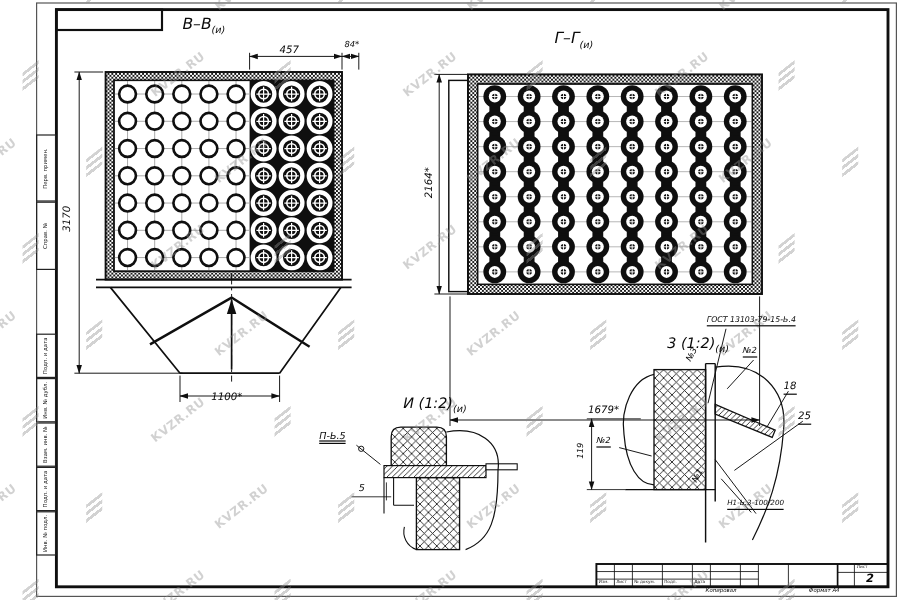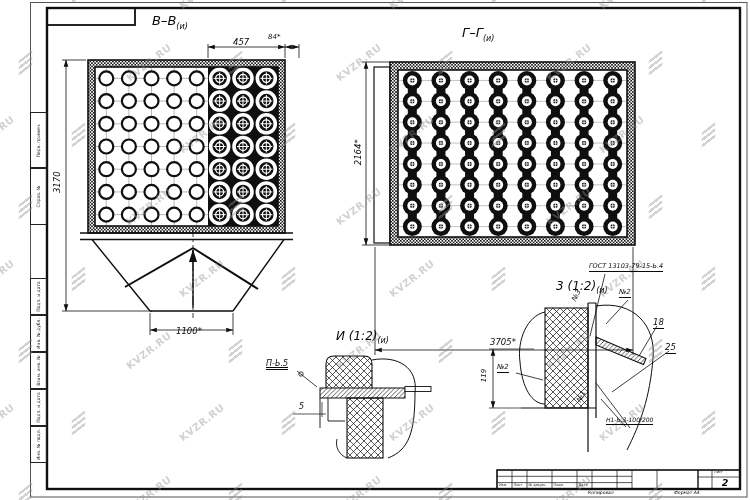--- a/index.html
+++ b/index.html
@@ -615,26 +615,26 @@
     </div>
 
   <div id="labels">
 
     <span class="lbl ttl" style="left:152px;top:14px;"><span>В–В</span><span class="sub">(и)</span></span>
     <span class="lbl ttl" style="left:462px;top:26px;"><span>Г–Г</span><span class="sub">(и)</span></span>
     <span class="lbl ttl2" style="left:336px;top:330px;"><span>И (1:2)</span><span class="sub">(и)</span></span>
     <span class="lbl ttl2" style="left:556px;top:280px;"><span>3 (1:2)</span><span class="sub">(и)</span></span>
 
     <span class="lbl d9" style="left:233px;top:38px;">457</span>
-    <span class="lbl d7" style="left:268px;top:34px;">84*</span>
+    <span class="lbl d7" style="left:287px;top:34px;">84*</span>
     <span class="lbl d9 rot" style="left:46px;top:178px;">3170</span>
     <span class="lbl d9" style="left:176px;top:327px;">1100*</span>
 
     <span class="lbl d9 rot" style="left:345px;top:148px;">2164*</span>
-    <span class="lbl d9" style="left:490px;top:338px;">3705*</span>
+    <span class="lbl d9" style="left:490px;top:338px;">1679*</span>
 
     <span class="lbl d8 u" style="left:266px;top:360px;text-decoration:underline;">П-Ь.5</span>
     <span class="lbl d8" style="left:299px;top:403px;">5</span>
 
     <span class="lbl d65 u" style="left:589px;top:263px;">ГОСТ 13103-79-15-Ь.4</span>
     <span class="lbl d7 rot60" style="left:571px;top:292px;">№3</span>
     <span class="lbl d7 u" style="left:619px;top:289px;">№2</span>
     <span class="lbl d9 u" style="left:653px;top:318px;">18</span>
     <span class="lbl d9 u" style="left:665px;top:343px;">25</span>
     <span class="lbl d7 u" style="left:497px;top:364px;">№2</span>

